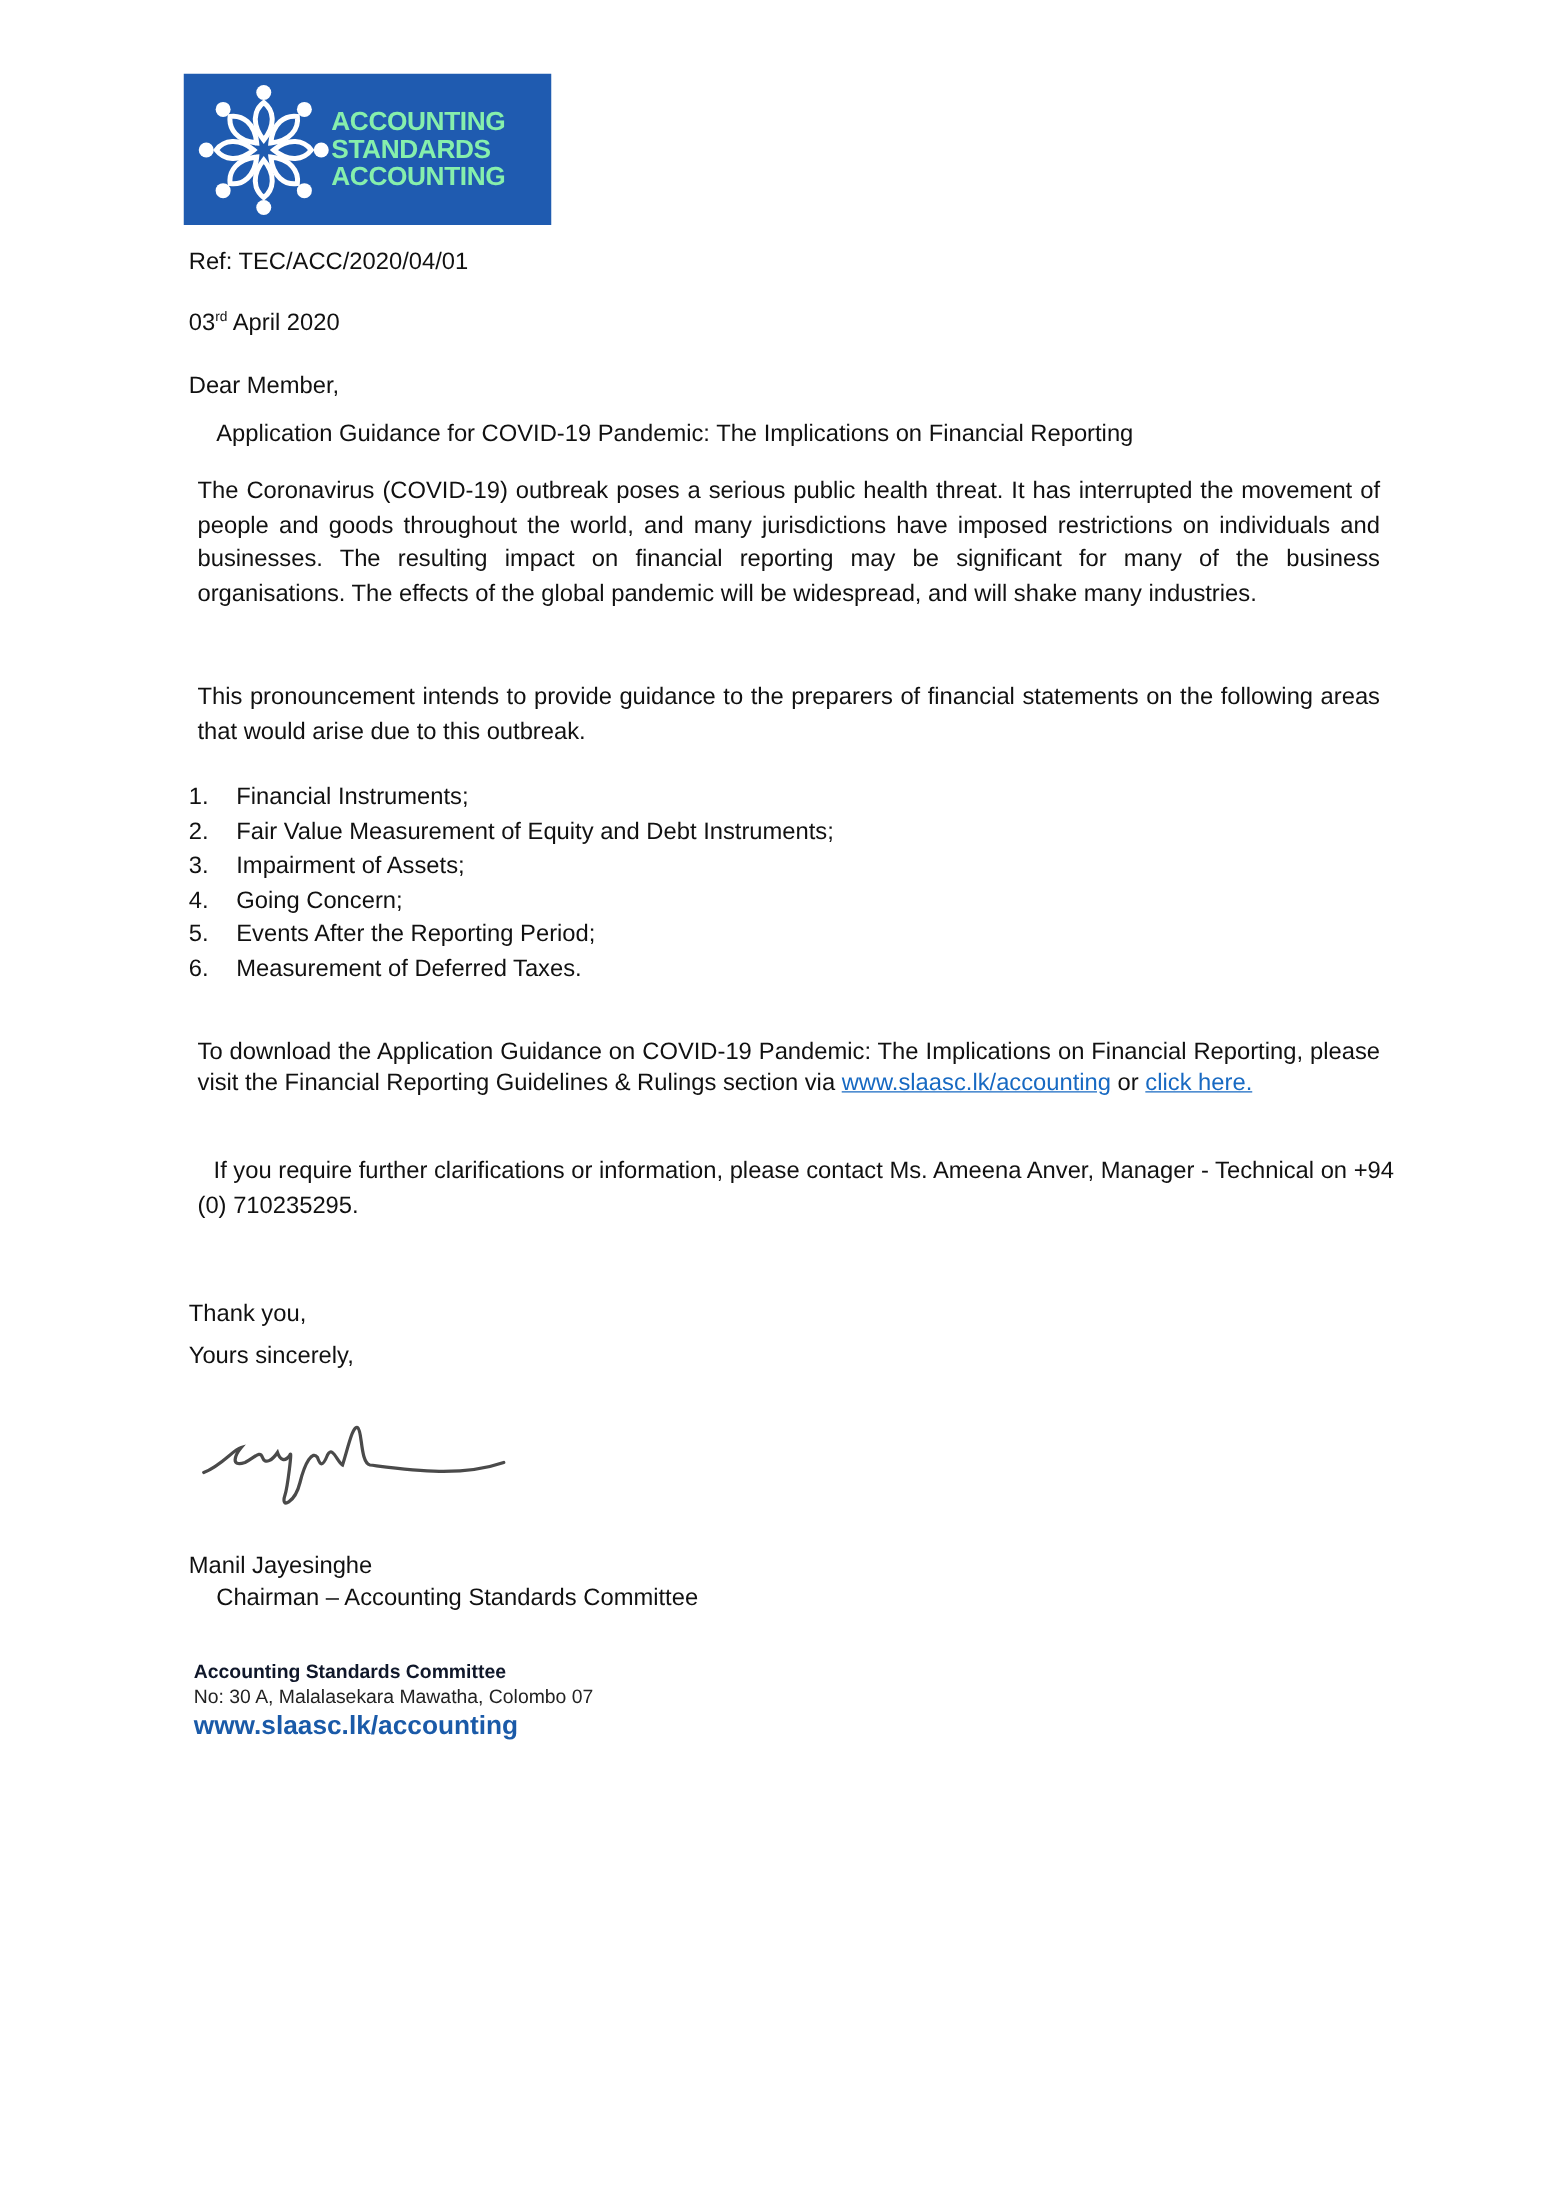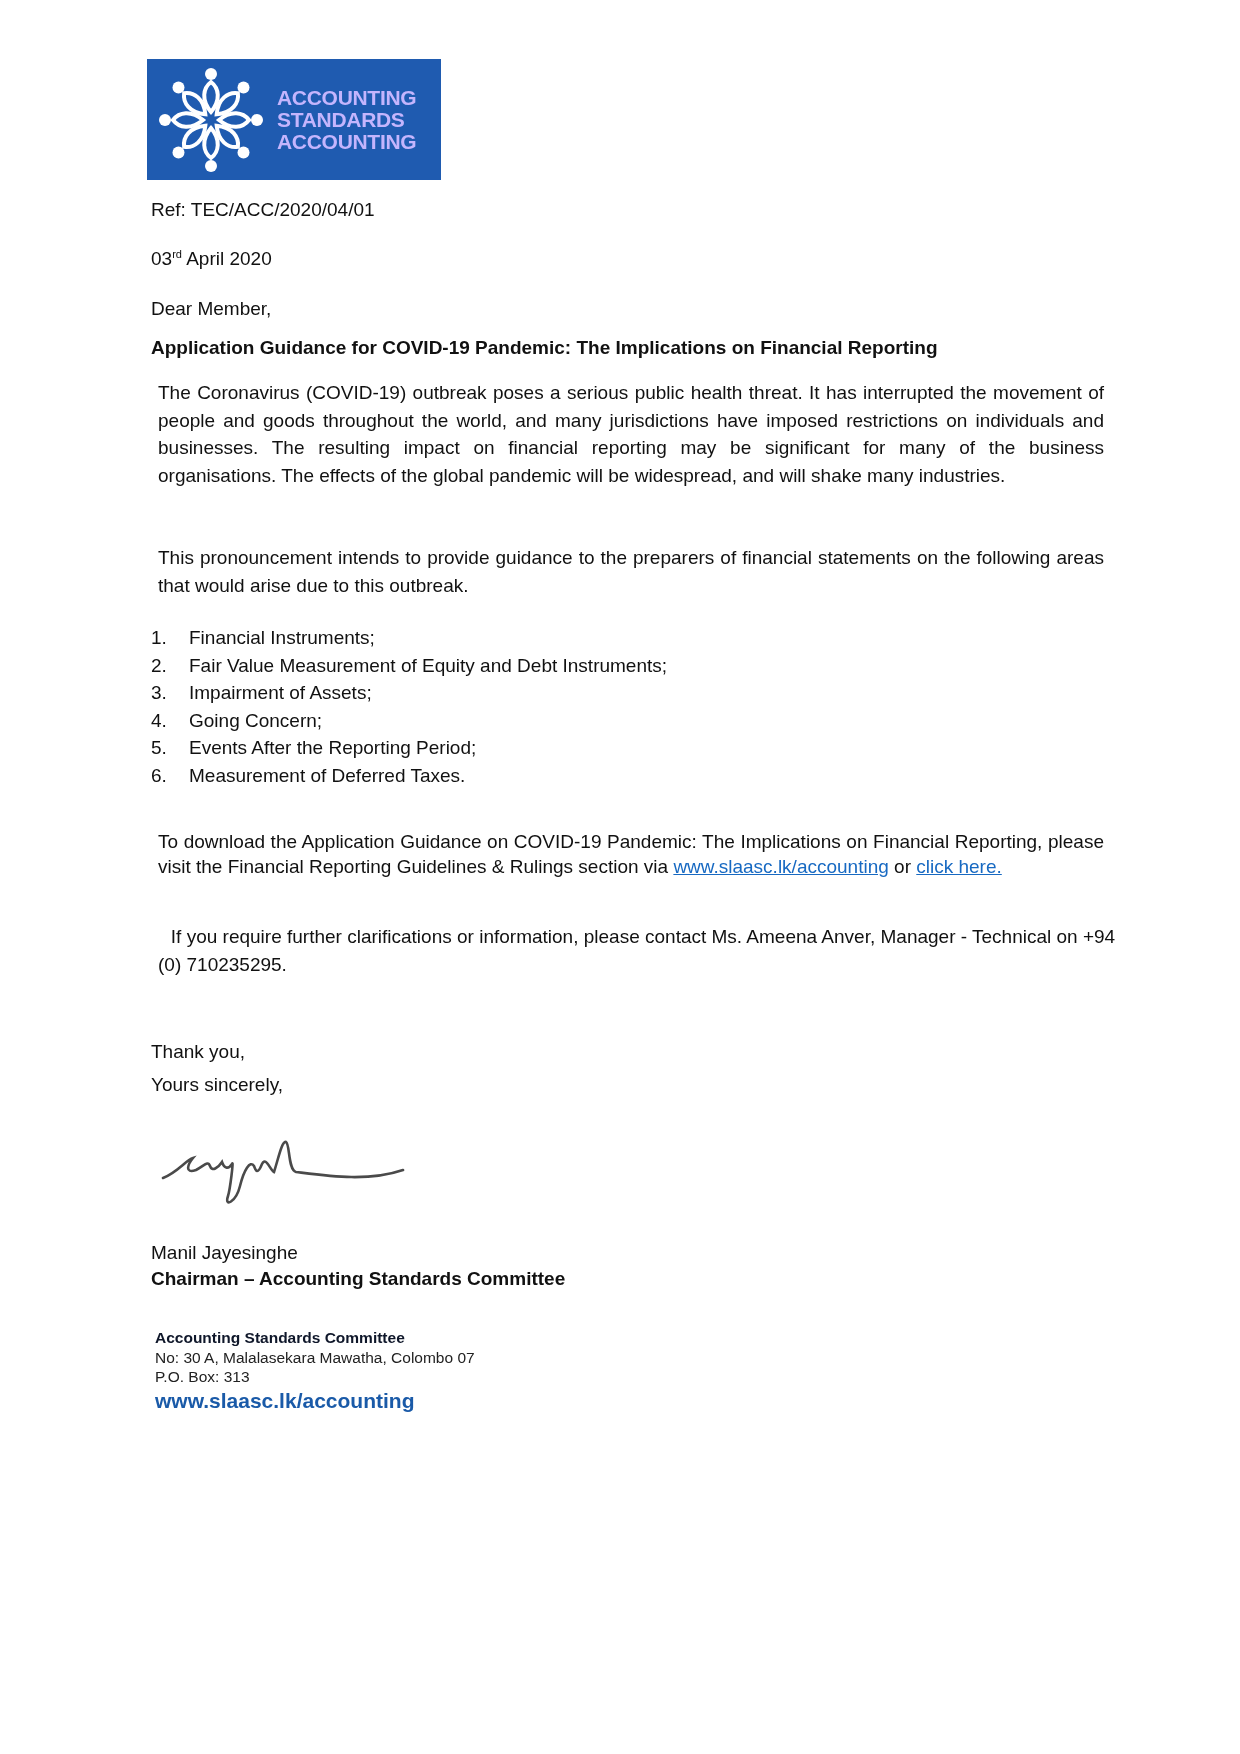--- a/index.html
+++ b/index.html
@@ -1,27 +1,27 @@
 <!DOCTYPE html>
 <html><head>
 <meta charset="utf-8">
 <style>
   html, body { margin:0; padding:0; background:#ffffff; }
   body { width:1240px; height:1754px; position:relative; overflow:hidden;
          font-family:"Liberation Sans", sans-serif; color:#111; }
   .logo { position:absolute; left:147px; top:59px; width:294px; height:121px;
           background:#1f5bb0; display:flex; align-items:center; }
   .logo svg { margin-left:10px; }
-  .logo-text { color:#c4b5fd; font-weight:bold; font-size:21px; line-height:22px;
-               margin-left:12px; letter-spacing:-0.3px; }
+  .logo-text { color:#86efac; font-weight:bold; font-size:21px; line-height:22px;
+               letter-spacing:-0.3px; }
   .logo-text div { white-space:nowrap; }
   .txt { position:absolute; left:151px; font-size:19px; line-height:28px; }
   .para { position:absolute; left:158px; width:946px; font-size:19px; line-height:27.5px;
           text-align:justify; text-align-last:left; }
-  .bold { font-weight:bold; }
+  .bold { font-weight:normal;margin-left:22px; }
   sup { font-size:11px; }
   ol { position:absolute; left:151px; top:624px; margin:0; padding:0; list-style:none;
        font-size:19px; line-height:27.6px; }
   ol li { display:flex; }
   ol li .num { width:38px; }
   a { color:#1769c2; text-decoration:underline; }
   .sig { position:absolute; left:158px; top:1130px; }
   .footer { position:absolute; left:155px; top:1328px; font-size:15.5px; line-height:19.5px; color:#222; }
   .footer .f-title { font-weight:bold; color:#0f172a; }
   .footer .f-web { color:#1a5aa8; font-weight:bold; font-size:21px; margin-top:4px; }
@@ -106,15 +106,14 @@
 <svg class="sig" width="270" height="80" viewBox="0 0 270 80">
   <path d="M5,48 C20,42 28,30 35,28 C30,34 26,44 38,40 C46,36 50,30 52,36 C54,42 60,38 64,32 C66,38 70,40 74,34 C76,28 72,60 70,66 C66,78 78,72 82,56 C86,40 92,30 96,36 C98,42 100,44 104,34 C108,26 112,40 116,42 C120,30 124,10 128,12 C132,14 130,40 138,42 C170,46 210,52 245,40" fill="none" stroke="#4a4a4a" stroke-width="2.6" stroke-linecap="round"></path>
 </svg>
 
 <div class="txt" style="top:1240px; line-height:26px">Manil Jayesinghe</div>
 <div class="txt bold" style="top:1266px; line-height:26px">Chairman – Accounting Standards Committee</div>
 
 <div class="footer">
   <div class="f-title">Accounting Standards Committee</div>
   <div>No: 30 A, Malalasekara Mawatha, Colombo 07</div>
-  <div>P.O. Box: 313</div>
   <div class="f-web">www.slaasc.lk/accounting</div>
 </div>
 
 </body></html>

